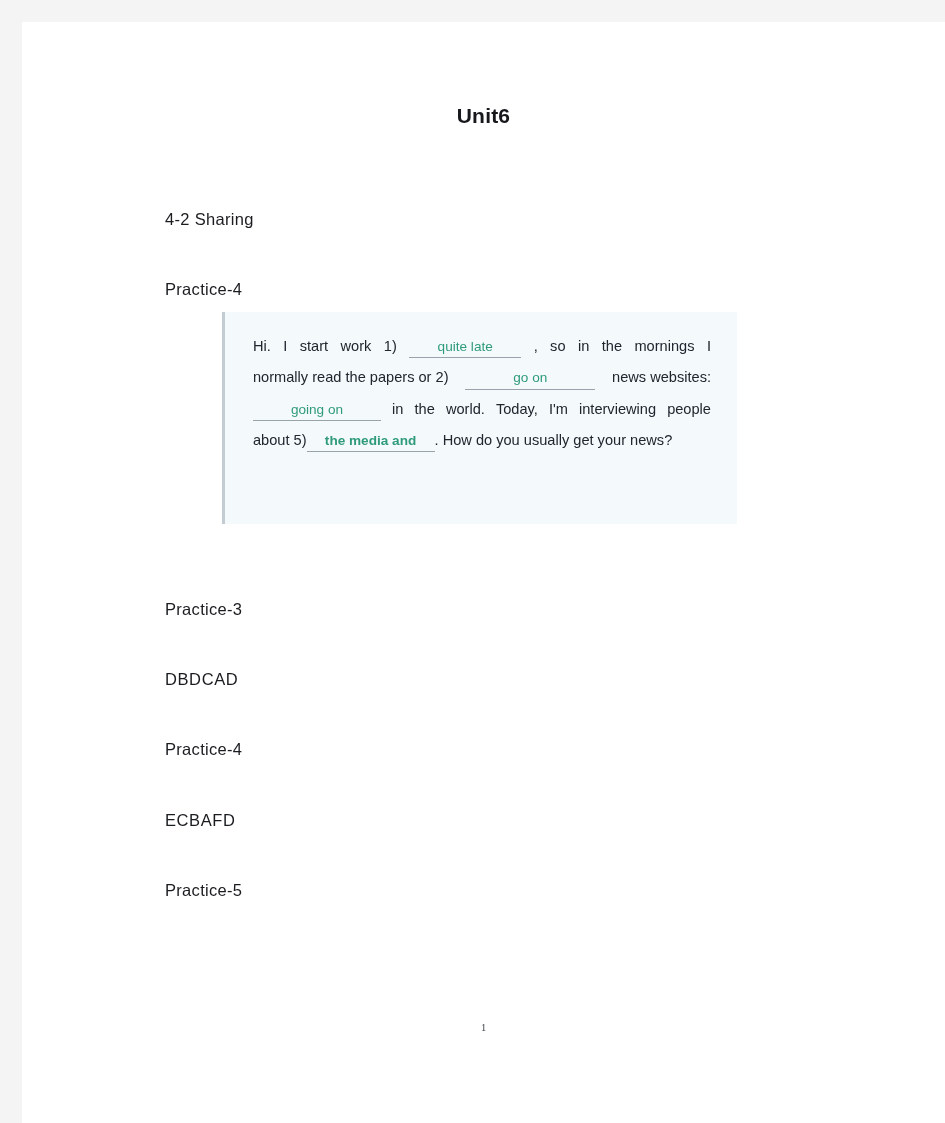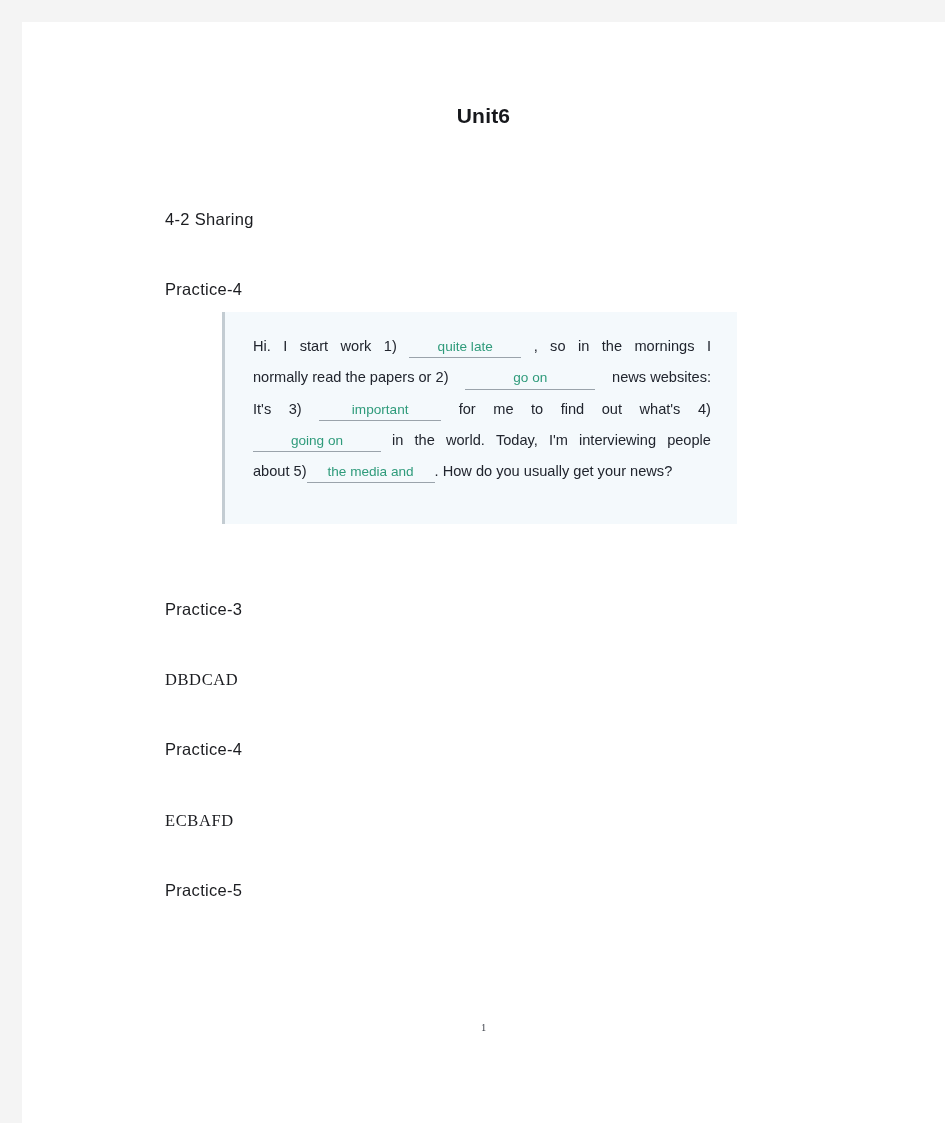--- a/index.html
+++ b/index.html
@@ -43,21 +43,21 @@
     font-family: "Liberation Sans", sans-serif;
   }
 
   .answer-key {
     position: absolute;
     left: 143px;
     font-size: 16.5px;
     color: #1b1c20;
     letter-spacing: 0.6px;
     white-space: nowrap;
-    font-family: Liberation Serif, serif;
+    font-family: Liberation Sans, sans-serif;
   }
 
   
   #exercise-box {
     position: absolute;
     left: 200px;
     top: 290px;
     width: 515px;
     height: 212px;
     background: #f4f9fc;
@@ -89,21 +89,21 @@
     font-size: 13.6px;
     line-height: 1.05;
     padding-bottom: 3px;
     vertical-align: baseline;
     font-family: "Liberation Sans", sans-serif;
   }
   .blank.b1 { width: 112px; }
   .blank.b2 { width: 130px; }
   .blank.b3 { width: 122px; }
   .blank.b4 { width: 128px; }
-  .blank.b5 { width: 128px; }
+  .blank.b5 { width: 128px; font-weight: bold; }
 
   .page-number {
     position: absolute;
     left: 0;
     top: 1000px;
     width: 923px;
     text-align: center;
     font-size: 10.5px;
     color: #3a3f48;
     font-family: "Liberation Serif", serif;
@@ -135,32 +135,20 @@
       <span class="w">mornings</span>
       <span class="w">I</span>
     </div>
 
     <div class="ex-line justify">
       <span class="w">normally read the papers or 2)</span>
       <span class="blank b2">go on</span>
       <span class="w">news websites:</span>
     </div>
 
-    <div class="ex-line justify">
-      <span class="w">It's</span>
-      <span class="w">3)</span>
-      <span class="blank b3">important</span>
-      <span class="w">for</span>
-      <span class="w">me</span>
-      <span class="w">to</span>
-      <span class="w">find</span>
-      <span class="w">out</span>
-      <span class="w">what's</span>
-      <span class="w">4)</span>
-    </div>
 
     <div class="ex-line justify">
       <span class="blank b4">going on</span>
       <span class="w">in</span>
       <span class="w">the</span>
       <span class="w">world.</span>
       <span class="w">Today,</span>
       <span class="w">I'm</span>
       <span class="w">interviewing</span>
       <span class="w">people</span>

